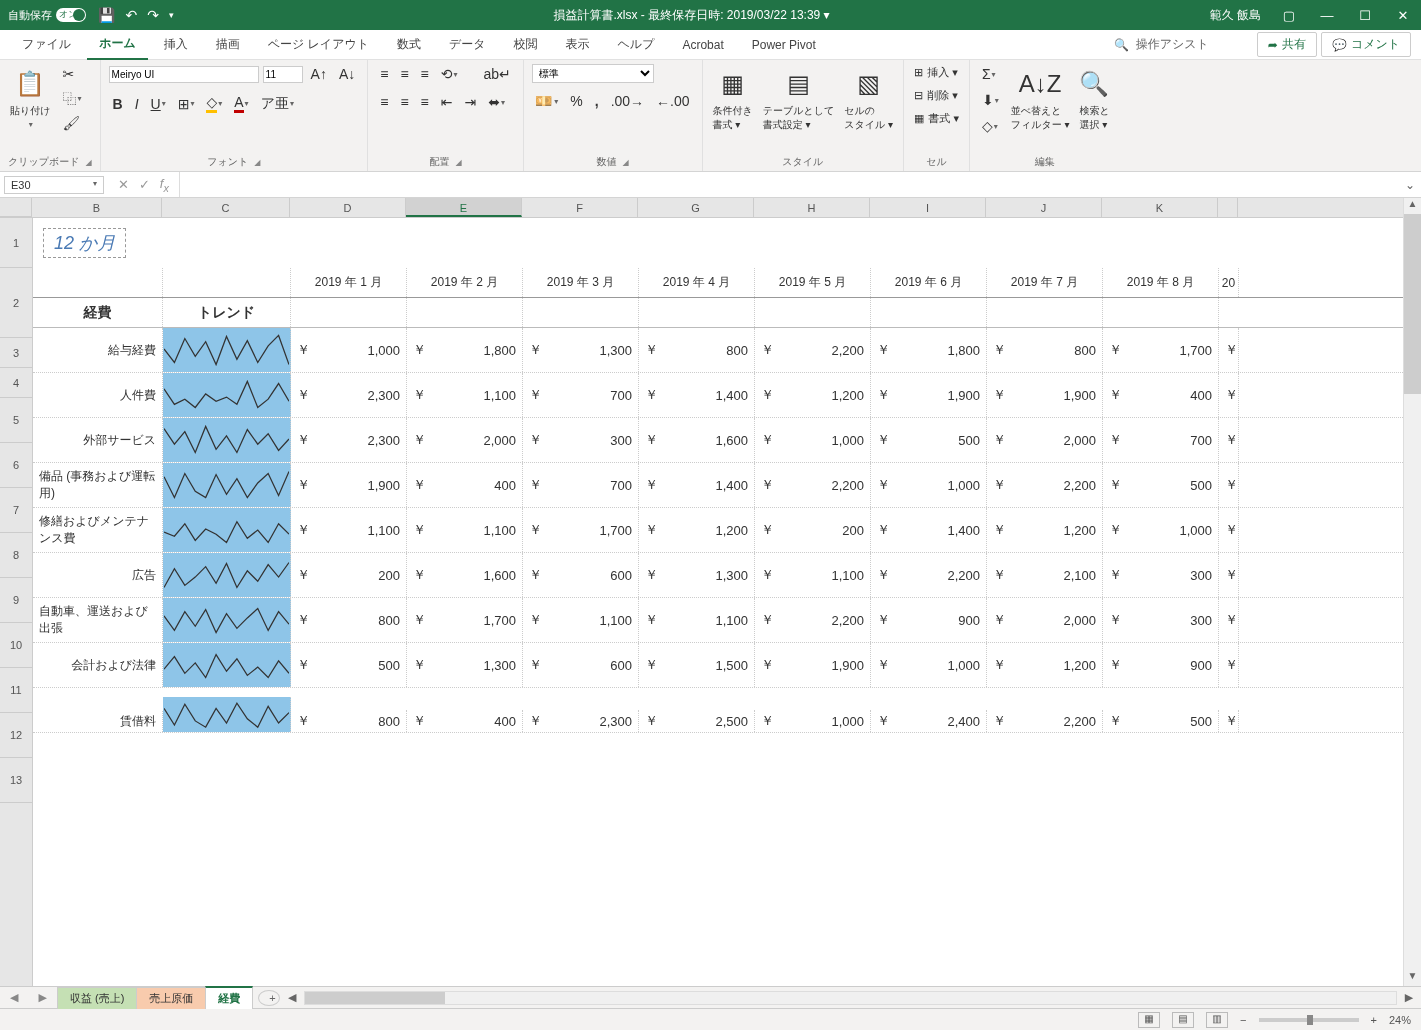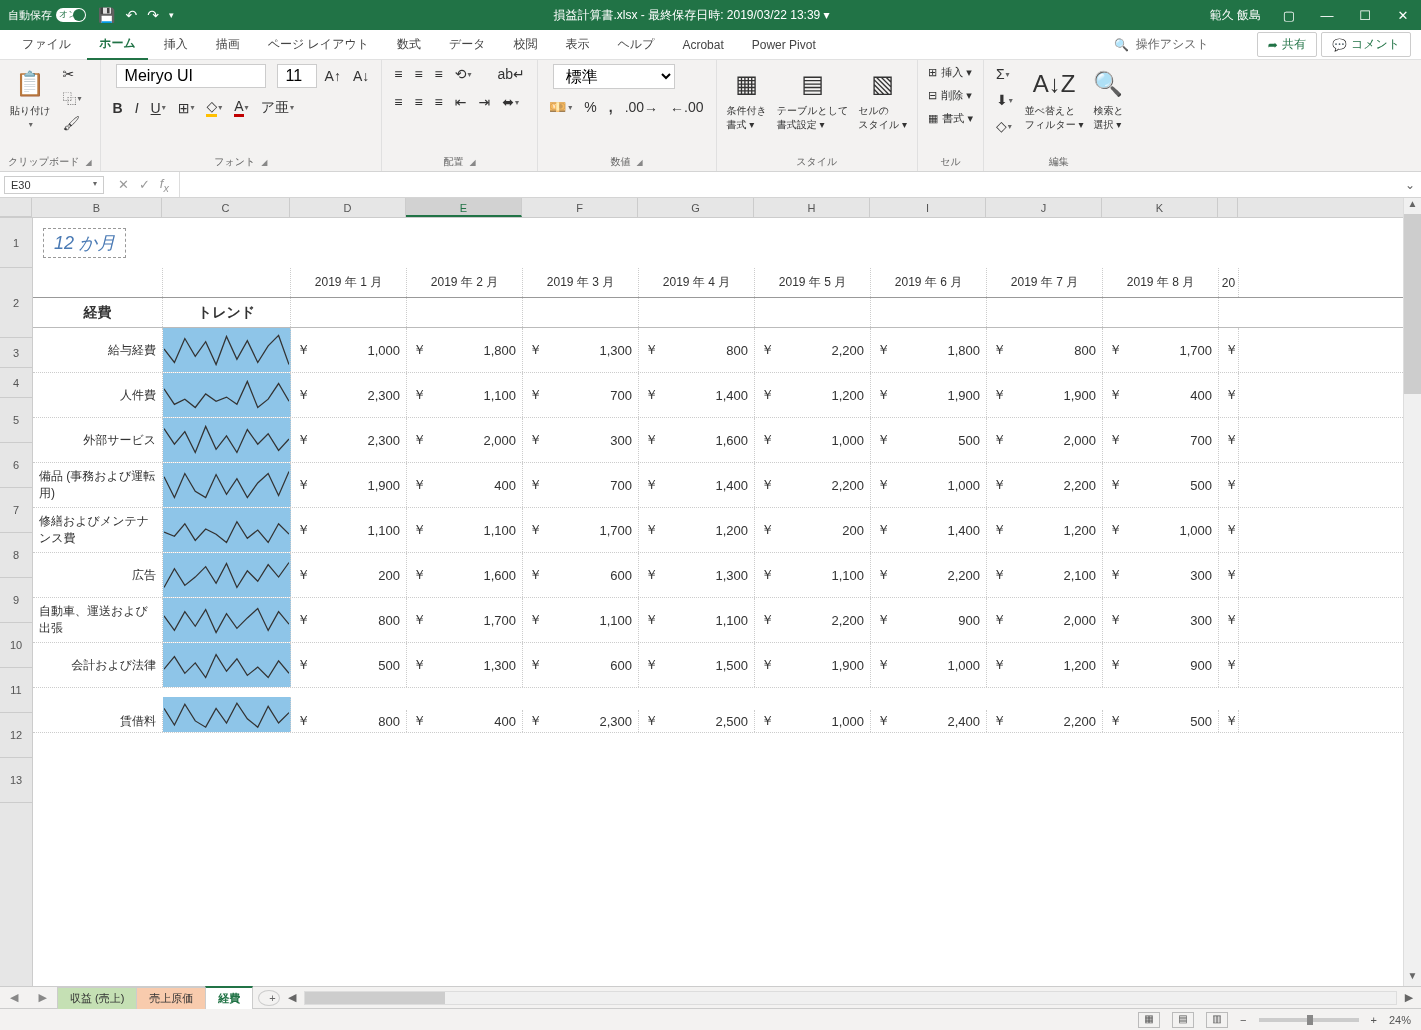--- a/index.html
+++ b/index.html
@@ -28,21 +28,21 @@
 .ribbon { background: #f3f2f1; height: 112px; display: flex; border-bottom: 1px solid #d4d4d4; }
 .group { border-right: 1px solid #e0e0e0; padding: 4px 8px 2px; display: flex; flex-direction: column; justify-content: space-between; }
 .group-label { text-align: center; font-size: 10px; color: #666; padding-top: 2px; display: flex; justify-content: center; align-items: center; gap: 6px; }
 .group-label .launcher { font-size: 8px; color: #888; }
 .group-body { display: flex; gap: 6px; align-items: flex-start; flex: 1; }
 .btn-lg { display: flex; flex-direction: column; align-items: center; gap: 2px; font-size: 10px; padding: 2px; }
 .btn-lg .icon { font-size: 24px; height: 36px; display: flex; align-items: center; }
 .btn-sm { font-size: 14px; padding: 2px 4px; display: inline-flex; align-items: center; }
 .col { display: flex; flex-direction: column; gap: 4px; }
 .row { display: flex; gap: 4px; align-items: center; }
-select.combo, input.combo { border: 1px solid #ccc; font-size: 16px; padding: 2px 8px; background: #fff; margin-left: 7px; }
+select.combo, input.combo { border: 1px solid #ccc; font-size: 10px; padding: 2px 2px; background: #fff; }
 .fontname { width: 150px; }
 .fontsize { width: 40px; }
 .caret { font-size: 8px; color: #666; margin-left: 1px; }
 .cell-item { display: flex; align-items: center; gap: 4px; font-size: 11px; padding: 1px 2px; }
 
 
 .formula-bar { height: 26px; display: flex; align-items: center; border-bottom: 1px solid #d4d4d4; background: #fff; }
 .namebox { width: 100px; border: 1px solid #ccc; margin: 2px 4px; padding: 2px 6px; font-size: 11px; display: flex; justify-content: space-between; }
 .fx-btns { display: flex; gap: 10px; padding: 0 10px; color: #999; font-size: 13px; border-right: 1px solid #ddd; height: 100%; align-items: center; }
 .fx-input { flex: 1; border: none; padding: 2px 6px; font-size: 12px; }

